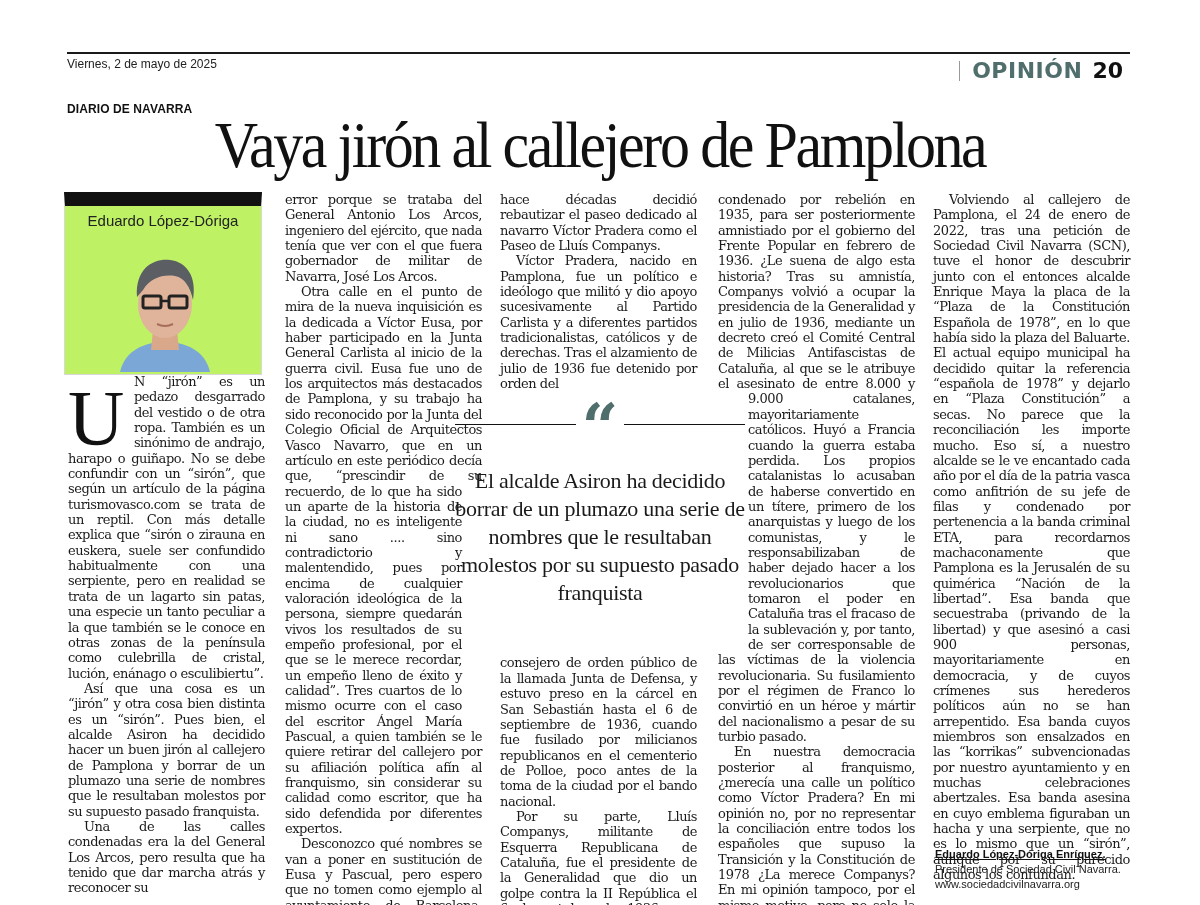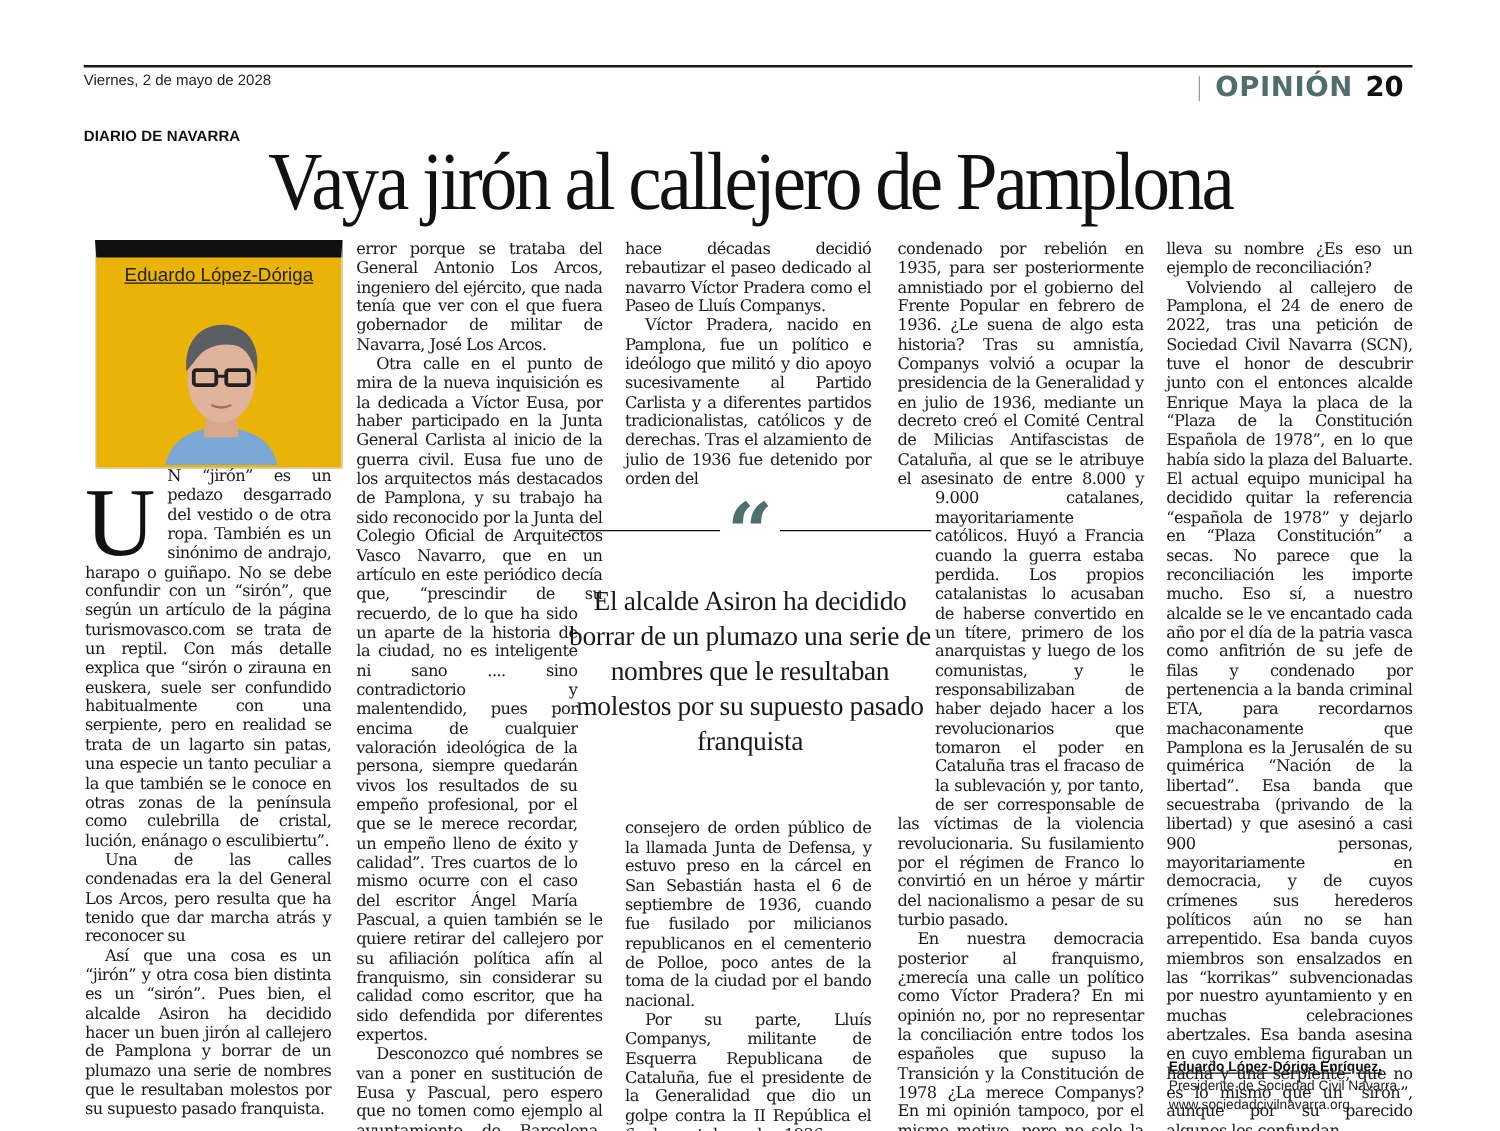--- a/index.html
+++ b/index.html
@@ -7,21 +7,21 @@
   .topline { position: absolute; left: 67px; top: 52px; width: 1063px; height: 2px; background: #1a1a1a; }
   .date { position: absolute; left: 67px; top: 57px; font: 12px "Liberation Sans", sans-serif; color: #222; }
   .paper { position: absolute; left: 67px; top: 70px; font: bold 12px "Liberation Sans", sans-serif; color: #111; letter-spacing: 0.1px; margin-top: 32px; }
   .section { position: absolute; right: 77px; top: 58px; display: flex; align-items: center; }
   .section .bar { width: 1px; height: 20px; background: #999; margin-right: 12px; }
   .section .label { font: bold 22px "DejaVu Sans", sans-serif; color: #4f6e6c; letter-spacing: 0.5px; }
   .section .num { font: bold 22px "DejaVu Sans", sans-serif; color: #111; margin-left: 10px; }
   .headline { position: absolute; left: 0; width: 1200px; top: 108px; text-align: center;
     font: 60px "Liberation Serif", serif; color: #111; letter-spacing: -2.4px; transform: scaleY(1.1); transform-origin: top; }
 
-  .author-box { position: absolute; left: 76px; top: 192px; width: 196px; height: 168px; border: 1px solid #d8d8d8; border-top: 14px solid #111; background: #eab308; overflow: hidden; text-decoration: underline; }
+  .author-box { position: absolute; left: 64px; top: 192px; width: 196px; height: 168px; border: 1px solid #d8d8d8; border-top: 14px solid #111; background: #bef264; overflow: hidden; }
   .author-name { text-align: center; font: 15px "Liberation Sans", sans-serif; color: #222; margin-top: 6px; }
   .photo { position: absolute; left: 50px; top: 36px; width: 100px; height: 130px; }
 
   .col { position: absolute; font: 13px/15.35px "DejaVu Serif", serif; text-align: justify; color: #1a1a1a; letter-spacing: -0.45px; hyphens: manual; }
   .col p { margin: 0; text-indent: 16px; }
   .col p.noindent { text-indent: 0; }
   .c1 { left: 68px; top: 374px; width: 197px; }
   .c2 { left: 285px; top: 192px; width: 197px; }
   .c3 { left: 500px; top: 192px; width: 197px; }
   .c4 { left: 718px; top: 192px; width: 197px; }
@@ -31,21 +31,21 @@
   .quote-line { position: absolute; top: 22px; height: 1px; background: #111; }
   .quote-mark { font: bold 64px/50px "DejaVu Serif", serif; color: #4f6e6c; display: inline-block; background: #fff; padding: 0 6px; position: relative; }
   .quote-text { font: 22px/28px "Liberation Serif", serif; color: #1a1a1a; margin-top: 14px; letter-spacing: -0.3px; }
   .sig { position: absolute; left: 935px; top: 847px; font: 11px/15px "Liberation Sans", sans-serif; color: #222; }
   .sig .nm { font-weight: bold; color: #111; text-decoration: underline; }
 </style>
 </head>
 <body>
 
 <div class="topline"></div>
-<div class="date">Viernes, 2 de mayo de 2028</div>
+<div class="date">Viernes, 2 de mayo de 2025</div>
 <div class="paper">DIARIO DE NAVARRA</div>
 <div class="section">
   <span class="bar"></span>
   <span class="label">OPINIÓN</span>
   <span class="num">20</span>
 </div>
 
 <h1 class="headline" style="margin:0;font-weight:normal;">Vaya jirón al callejero de Pamplona</h1>
 
 <div class="author-box">
@@ -57,22 +57,22 @@
     <path d="M22 55 C20 25 40 16 55 18 C72 20 82 35 78 58 C75 45 70 36 60 34 C48 32 35 36 28 48 Z" fill="#5b5e63"></path>
     <rect x="28" y="54" width="18" height="12" rx="2" fill="none" stroke="#222" stroke-width="3"></rect>
     <rect x="54" y="54" width="18" height="12" rx="2" fill="none" stroke="#222" stroke-width="3"></rect>
     <line x1="46" y1="59" x2="54" y2="59" stroke="#222" stroke-width="2.5"></line>
     <path d="M42 82 Q50 86 58 82" stroke="#a86d5a" stroke-width="2" fill="none"></path>
   </svg>
 </div>
 
 <div class="col c1">
   <p class="noindent"><span class="dropcap">U</span><span>N “jirón” es un pedazo desgarrado del vestido o de otra ropa. También es un sinónimo de andrajo, harapo o guiñapo. No se debe confundir con un “sirón”, que según un artículo de la página turismovasco.com se trata de un reptil. Con más detalle explica que “sirón o zirauna en euskera, suele ser confundido habitualmente con una serpiente, pero en realidad se trata de un lagarto sin patas, una especie un tanto peculiar a la que también se le conoce en otras zonas de la península como culebrilla de cristal, lución, enánago o esculibiertu”.</span></p>
+  <p>Así que una cosa es un “jirón” y otra cosa bien distinta es un “sirón”. Pues bien, el alcalde Asiron ha decidido hacer un buen jirón al callejero de Pamplona y borrar de un plumazo una serie de nombres que le resultaban molestos por su supuesto pasado franquista.</p>
   <p>Una de las calles condenadas era la del General Los Arcos, pero resulta que ha tenido que dar marcha atrás y reconocer su</p>
-  <p>Así que una cosa es un “jirón” y otra cosa bien distinta es un “sirón”. Pues bien, el alcalde Asiron ha decidido hacer un buen jirón al callejero de Pamplona y borrar de un plumazo una serie de nombres que le resultaban molestos por su supuesto pasado franquista.</p>
 </div>
 
 <div class="col c2">
   <p class="noindent">error porque se trataba del General Antonio Los Arcos, ingeniero del ejército, que nada tenía que ver con el que fuera gobernador de militar de Navarra, José Los Arcos.</p>
   <p><span style="float:right;width:0;height:200px;"></span><span style="float:right;clear:right;width:20px;height:230px;"></span><span>Otra calle en el punto de mira de la nueva inquisición es la dedicada a Víctor Eusa, por haber participado en la Junta General Carlista al inicio de la guerra civil. Eusa fue uno de los arquitectos más destacados de Pamplona, y su trabajo ha sido reconocido por la Junta del Colegio Oficial de Arquitectos Vasco Navarro, que en un artículo en este periódico decía que, “prescindir de su recuerdo, de lo que ha sido un aparte de la historia de la ciudad, no es inteligente ni sano .... sino contradictorio y malentendido, pues por encima de cualquier valoración ideológica de la persona, siempre quedarán vivos los resultados de su empeño profesional, por el que se le merece recordar, un empeño lleno de éxito y calidad”. Tres cuartos de lo mismo ocurre con el caso del escritor Ángel María Pascual, a quien también se le quiere retirar del callejero por su afiliación política afín al franquismo, sin considerar su calidad como escritor, que ha sido defendida por diferentes expertos.</span></p>
   <p>Desconozco qué nombres se van a poner en sustitución de Eusa y Pascual, pero espero que no tomen como ejemplo al ayuntamiento de Barcelona, que ya</p>
 </div>
 
 <div class="col c3">
   <p class="noindent">hace décadas decidió rebautizar el paseo dedicado al navarro Víctor Pradera como el Paseo de Lluís Companys.</p>
@@ -81,21 +81,20 @@
   <p class="noindent">consejero de orden público de la llamada Junta de Defensa, y estuvo preso en la cárcel en San Sebastián hasta el 6 de septiembre de 1936, cuando fue fusilado por milicianos republicanos en el cementerio de Polloe, poco antes de la toma de la ciudad por el bando nacional.</p>
   <p>Por su parte, Lluís Companys, militante de Esquerra Republicana de Cataluña, fue el presidente de la Generalidad que dio un golpe contra la II República el 6 de octubre de 1936 para declarar el “Estado Catalán”. Fue detenido, juzgado y</p>
 </div>
 
 <div class="col c4">
   <p class="noindent"><span style="float:left;width:0;height:200px;"></span><span style="float:left;clear:left;width:30px;height:246px;"></span><span>condenado por rebelión en 1935, para ser posteriormente amnistiado por el gobierno del Frente Popular en febrero de 1936. ¿Le suena de algo esta historia? Tras su amnistía, Companys volvió a ocupar la presidencia de la Generalidad y en julio de 1936, mediante un decreto creó el Comité Central de Milicias Antifascistas de Cataluña, al que se le atribuye el asesinato de entre 8.000 y 9.000 catalanes, mayoritariamente católicos. Huyó a Francia cuando la guerra estaba perdida. Los propios catalanistas lo acusaban de haberse convertido en un títere, primero de los anarquistas y luego de los comunistas, y le responsabilizaban de haber dejado hacer a los revolucionarios que tomaron el poder en Cataluña tras el fracaso de la sublevación y, por tanto, de ser corresponsable de las víctimas de la violencia revolucionaria. Su fusilamiento por el régimen de Franco lo convirtió en un héroe y mártir del nacionalismo a pesar de su turbio pasado.</span></p>
   <p>En nuestra democracia posterior al franquismo, ¿merecía una calle un político como Víctor Pradera? En mi opinión no, por no representar la conciliación entre todos los españoles que supuso la Transición y la Constitución de 1978 ¿La merece Companys? En mi opinión tampoco, por el mismo motivo, pero no solo la tiene, sino que el Estadio Olímpico de Barcelona</p>
 </div>
 
 <div class="col c5">
-  <p class="noindent">lleva su nombre ¿Es eso un ejemplo de reconciliación?</p>
   <p>Volviendo al callejero de Pamplona, el 24 de enero de 2022, tras una petición de Sociedad Civil Navarra (SCN), tuve el honor de descubrir junto con el entonces alcalde Enrique Maya la placa de la “Plaza de la Constitución Española de 1978”, en lo que había sido la plaza del Baluarte. El actual equipo municipal ha decidido quitar la referencia “española de 1978” y dejarlo en “Plaza Constitución” a secas. No parece que la reconciliación les importe mucho. Eso sí, a nuestro alcalde se le ve encantado cada año por el día de la patria vasca como anfitrión de su jefe de filas y condenado por pertenencia a la banda criminal ETA, para recordarnos machaconamente que Pamplona es la Jerusalén de su quimérica “Nación de la libertad”. Esa banda que secuestraba (privando de la libertad) y que asesinó a casi 900 personas, mayoritariamente en democracia, y de cuyos crímenes sus herederos políticos aún no se han arrepentido. Esa banda cuyos miembros son ensalzados en las “korrikas” subvencionadas por nuestro ayuntamiento y en muchas celebraciones abertzales. Esa banda asesina en cuyo emblema figuraban un hacha y una serpiente, que no es lo mismo que un “sirón”, aunque por su parecido algunos los confundan.</p>
 </div>
 
 <div class="quote-wrap">
   <div class="quote-line" style="left:0;width:290px;"></div>
   <span class="quote-mark">“</span>
   <div class="quote-text">El alcalde Asiron ha decidido borrar de un plumazo una serie de nombres que le resultaban molestos por su supuesto pasado franquista</div>
 </div>
 
 <div class="sig">

